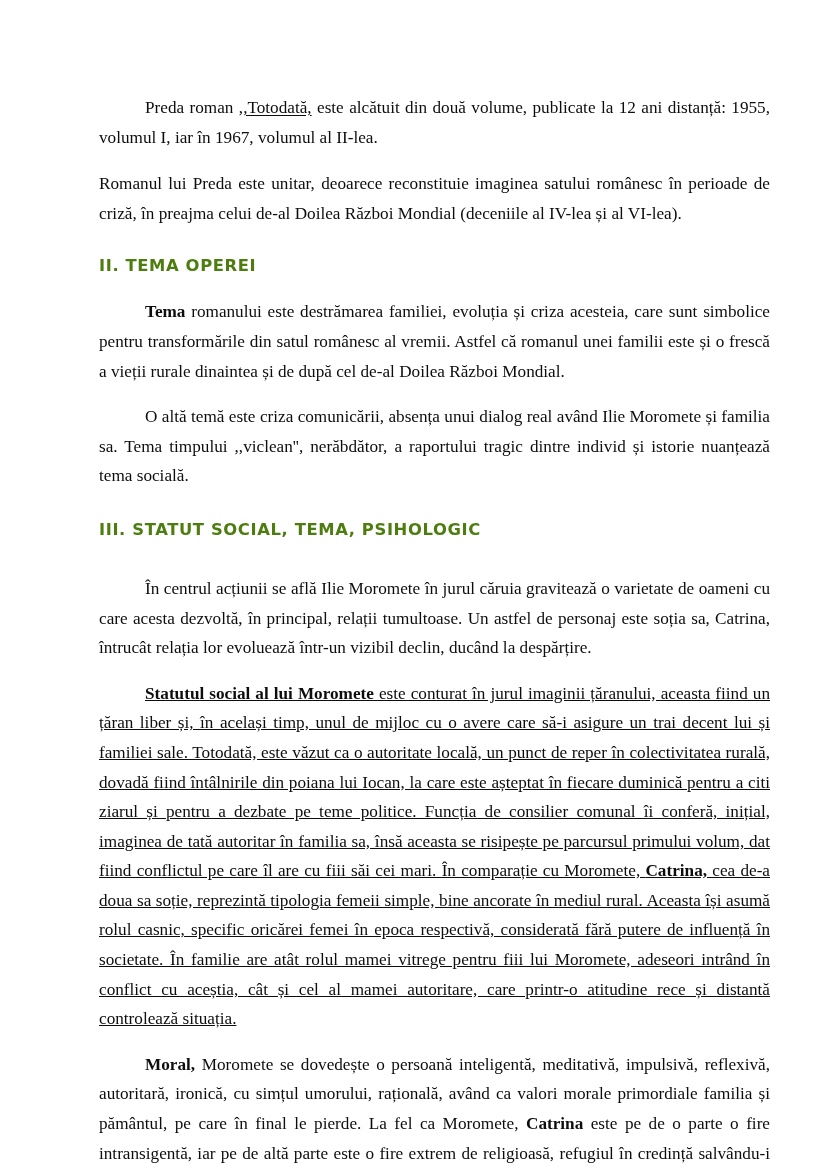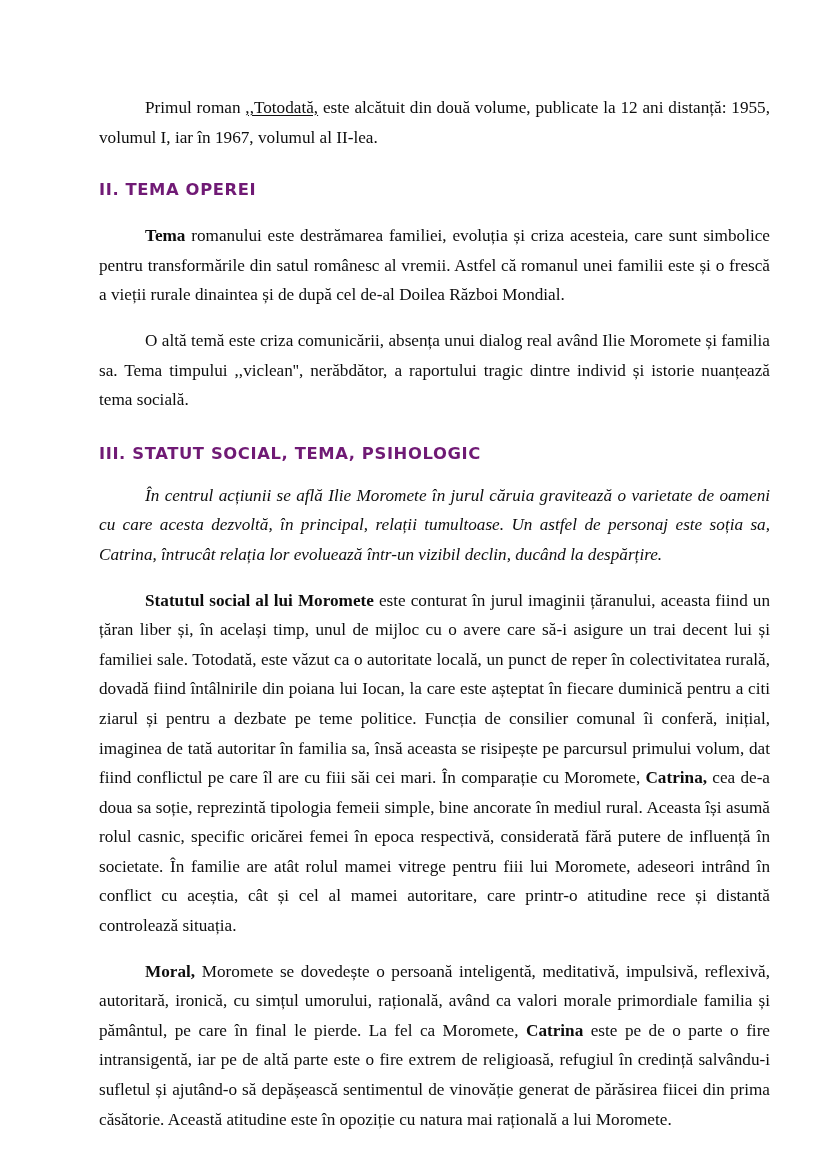--- a/index.html
+++ b/index.html
@@ -43,50 +43,51 @@
   p.noindent {
     text-indent: 0;
   }
   h2.heading {
     font-family: "DejaVu Sans", "Liberation Sans", sans-serif;
     font-weight: bold;
     font-size: 16.4px;
     line-height: 22px;
     letter-spacing: 0.6px;
     margin: 26px 0 0 0;
-    color: #701a75;
+    color: #4d7c0f;
     text-align: left;
   }
   h2.heading + p.para {
     margin-top: 20px;
   }
   .b { font-weight: bold; }
   .u-title {
     text-decoration: underline;
     text-underline-offset: 2px;
   }
   
   #p-intro { margin-top: 0; }
   #p-romanul { margin-top: 17px; }
   #h-tema { margin-top: 27px; }
   #p-tema { }
   #p-alta { margin-top: 16px; }
   #h-statut { margin-top: 28px; }
-  #p-centru { margin-top: 16px; font-style: italic; }
-  #p-statutul { margin-top: 16px; }
+  #p-centru { margin-top: 33px; }
+  #p-statutul { margin-top: 16px; text-decoration: underline; }
   #p-moral { margin-top: 16px; }
 </style>
 </head>
 <body>
 
 <div class="page">
   <div class="doc-body">
 
-    <p class="para indent" id="p-intro"><span>Primul roman </span><span class="u-title">,,Totodată,</span><span> este alcătuit din două volume, publicate la 12 ani distanță: 1955, volumul I, iar în 1967, volumul al II-lea.</span></p>
+    <p class="para indent" id="p-intro"><span>Preda roman </span><span class="u-title">,,Totodată,</span><span> este alcătuit din două volume, publicate la 12 ani distanță: 1955, volumul I, iar în 1967, volumul al II-lea.</span></p>
 
+    <p class="para noindent" id="p-romanul">Romanul lui Preda este unitar, deoarece reconstituie imaginea satului românesc în perioade de criză, în preajma celui de-al Doilea Război Mondial (deceniile al IV-lea și al VI-lea).</p>
 
     <h2 class="heading" id="h-tema">II. TEMA OPEREI</h2>
 
     <p class="para indent" id="p-tema"><span class="b">Tema</span><span> romanului este destrămarea familiei, evoluția și criza acesteia, care sunt simbolice pentru transformările din satul românesc al vremii. Astfel că romanul unei familii este și o frescă a vieții rurale dinaintea și de după cel de-al Doilea Război Mondial.</span></p>
 
     <p class="para indent" id="p-alta">O altă temă este criza comunicării, absența unui dialog real având Ilie Moromete și familia sa. Tema timpului ,,viclean'', nerăbdător, a raportului tragic dintre individ și istorie nuanțează tema socială.</p>
 
     <h2 class="heading" id="h-statut">III. STATUT SOCIAL, TEMA, PSIHOLOGIC</h2>
 
     <p class="para indent" id="p-centru">În centrul acțiunii se află Ilie Moromete în jurul căruia gravitează o varietate de oameni cu care acesta dezvoltă, în principal, relații tumultoase. Un astfel de personaj este soția sa, Catrina, întrucât relația lor evoluează într-un vizibil declin, ducând la despărțire.</p>

